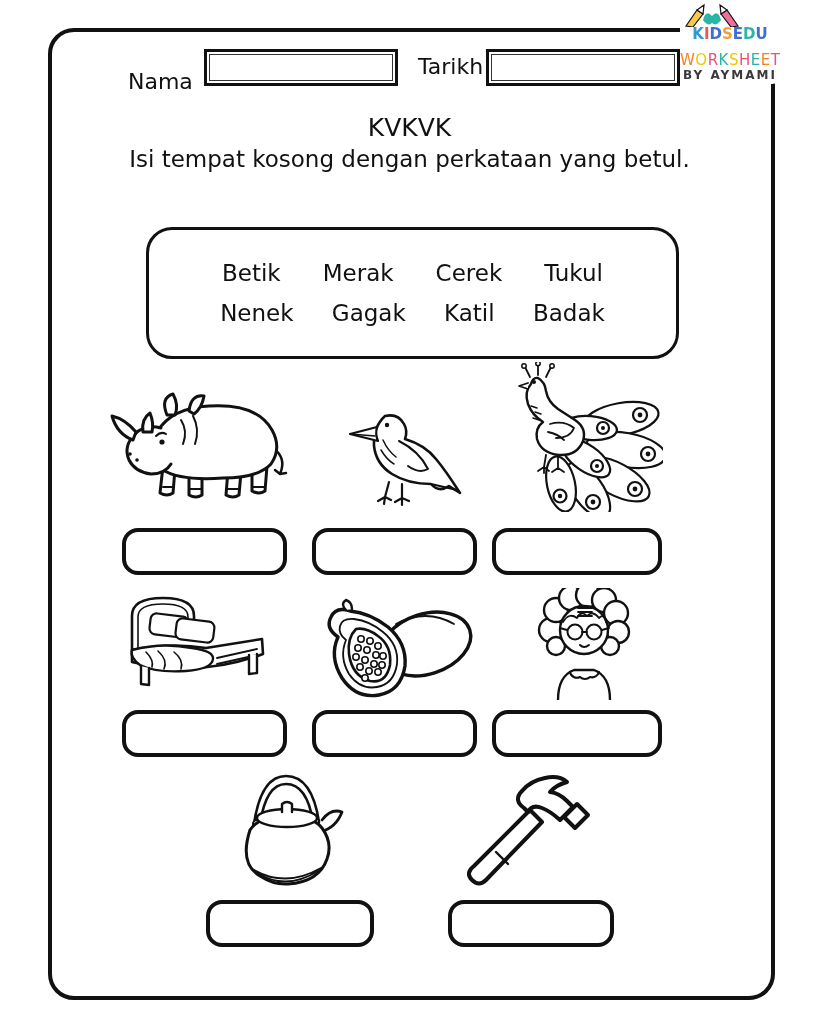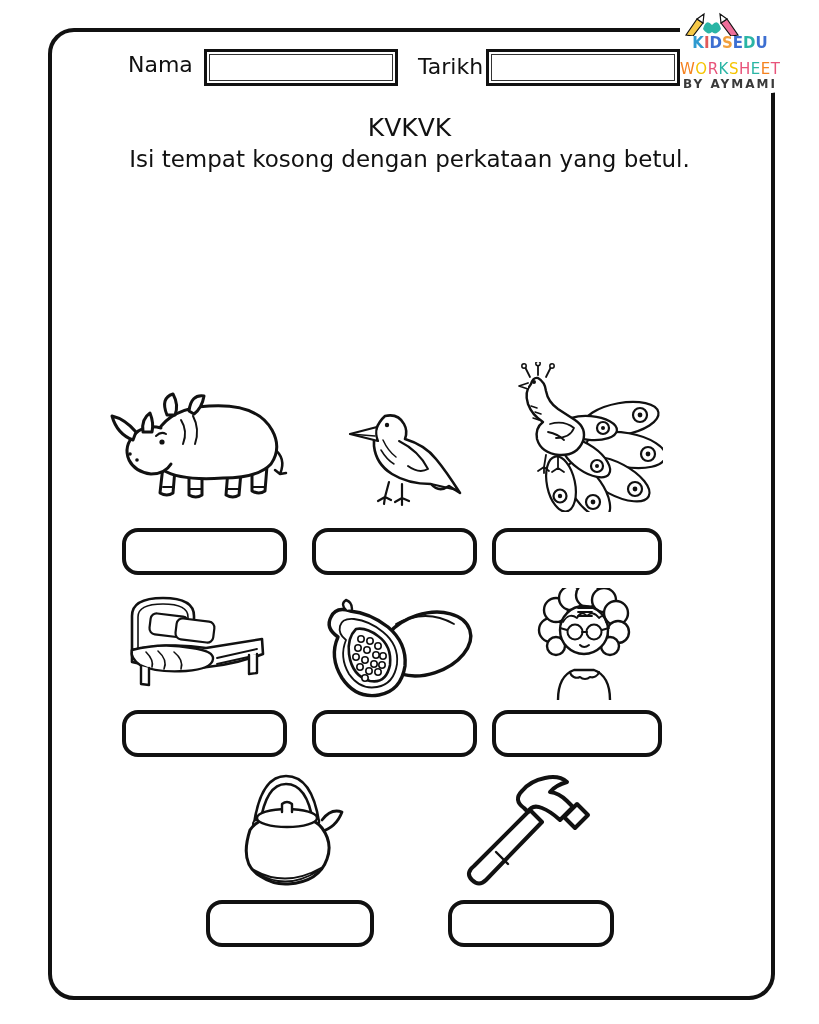--- a/index.html
+++ b/index.html
@@ -9,21 +9,21 @@
          border:4px solid #111;border-radius:26px;background:#fff;}
   .abs{position:absolute;}
 
   
   .field-label{font-size:22px;color:#111;}
   .field-box{border:3px solid #111;background:#fff;}
   .field-box .inner{position:absolute;inset:2px;border:1.5px solid #333;background:#fff;
                     font-size:18px;padding:2px 6px;box-sizing:border-box;}
 
   
-  .logo{position:absolute;left:680px;top:11px;width:100px;text-align:center;z-index:5;
+  .logo{position:absolute;left:680px;top:2px;width:100px;text-align:center;z-index:5;
         background:#fff;border-radius:8px;padding:1px 0 2px;}
   .logo-title{font-size:15px;font-weight:bold;line-height:15px;letter-spacing:0px;}
   .logo-subtitle{font-size:15px;font-weight:normal;line-height:13px;letter-spacing:0.5px;margin-top:12px;}
   .logo-byline{font-size:12px;font-weight:bold;letter-spacing:2px;color:#3a3a3a;margin-top:1px;}
 
   .title{position:absolute;left:0;width:819px;text-align:center;font-size:25px;}
   .instruction{position:absolute;left:0;width:819px;text-align:center;font-size:23px;}
 
   
   .wordbank{position:absolute;left:146px;top:227px;width:527px;height:114px;
@@ -53,32 +53,46 @@
       <path d="M58,23 L47,7 L41,11 L51,24 Z" fill="#ee6f9a" stroke="#111" stroke-width="1.2"></path>
       <path d="M47,7 L41,11 L40,2 Z" fill="#fff" stroke="#111" stroke-width="1.2"></path>
       <path d="M40.4,4.5 L40,2 L42.2,3.2 Z" fill="#111"></path>
       <path d="M23,17 Q26,6 32,13 Q38,6 41,17 Q36,24 32,20 Q28,24 23,17 Z" fill="#2ab5a5"></path>
     </svg>
     <div class="logo-title" id="logo-title"><span style="color: rgb(46, 154, 208);">K</span><span style="color: rgb(224, 90, 90);">I</span><span style="color: rgb(61, 111, 209);">D</span><span style="color: rgb(242, 160, 61);">S</span><span style="color: rgb(61, 111, 209);">E</span><span style="color: rgb(42, 181, 165);">D</span><span style="color: rgb(61, 111, 209);">U</span></div>
     <div class="logo-subtitle" id="logo-subtitle"><span style="color: rgb(245, 130, 32);">W</span><span style="color: rgb(245, 196, 0);">O</span><span style="color: rgb(232, 83, 122);">R</span><span style="color: rgb(42, 181, 165);">K</span><span style="color: rgb(245, 196, 0);">S</span><span style="color: rgb(232, 83, 122);">H</span><span style="color: rgb(42, 181, 165);">E</span><span style="color: rgb(245, 130, 32);">E</span><span style="color: rgb(232, 83, 122);">T</span></div>
     <div class="logo-byline">BY AYMAMI</div>
   </div>
 
-  <div class="abs field-label" style="left:128px;top:52px;">Nama</div>
+  <div class="abs field-label" style="left:128px;top:69px;">Nama</div>
   <div class="abs field-box" style="left:204px;top:49px;width:188px;height:31px;">
     <div class="inner"></div>
   </div>
   <div class="abs field-label" style="left:418px;top:54px;">Tarikh</div>
   <div class="abs field-box" style="left:486px;top:49px;width:188px;height:31px;">
     <div class="inner"></div>
   </div>
 
   <div class="title" style="top:113px;text-align:center;">KVKVK</div>
   <div class="instruction" style="top:146px;">Isi tempat kosong dengan perkataan yang betul.</div>
 
+  <div class="wordbank">
+    <div class="wb-row">
+      <span>Betik</span>
+      <span>Merak</span>
+      <span>Cerek</span>
+      <span>Tukul</span>
+    </div>
+    <div class="wb-row">
+      <span>Nenek</span>
+      <span>Gagak</span>
+      <span>Katil</span>
+      <span>Badak</span>
+    </div>
+  </div>
 
   <div class="img-wrap" style="left:105px;top:390px;">
     <svg width="190" height="118" viewBox="0 0 190 118" fill="none" stroke="#111" stroke-linecap="round" stroke-linejoin="round">
       <path d="M168,58 Q182,68 175,84 M175,84 l-5,-4 M175,84 l6,-1" stroke-width="2.5"></path>
       <path d="M58,76 l-3,27 q7,4 13,0 l2,-24" fill="#fff" stroke-width="3"></path>
       <path d="M84,80 l0,25 q7,4 13,0 l0,-23" fill="#fff" stroke-width="3"></path>
       <path d="M123,80 l-2,25 q7,4 13,0 l2,-23" fill="#fff" stroke-width="3"></path>
       <path d="M147,76 l0,25 q7,4 13,0 l2,-25" fill="#fff" stroke-width="3"></path>
       <path d="M52,42 Q66,18 104,16 Q152,13 167,40 Q177,58 166,74 Q153,88 118,88 Q76,91 58,80 Q42,70 44,54 Z" fill="#fff" stroke-width="3"></path>
       <path d="M56,38 Q40,34 30,44 Q18,56 24,70 Q30,82 46,84 Q60,84 66,74" fill="#fff" stroke-width="3"></path>

